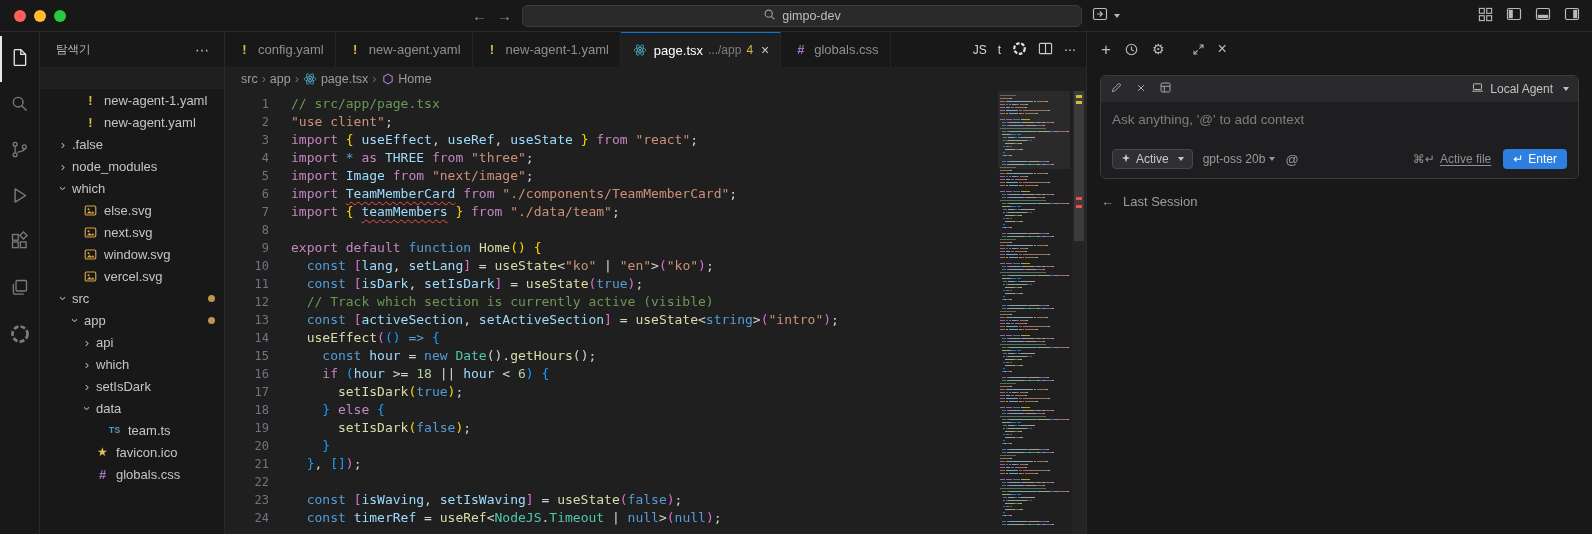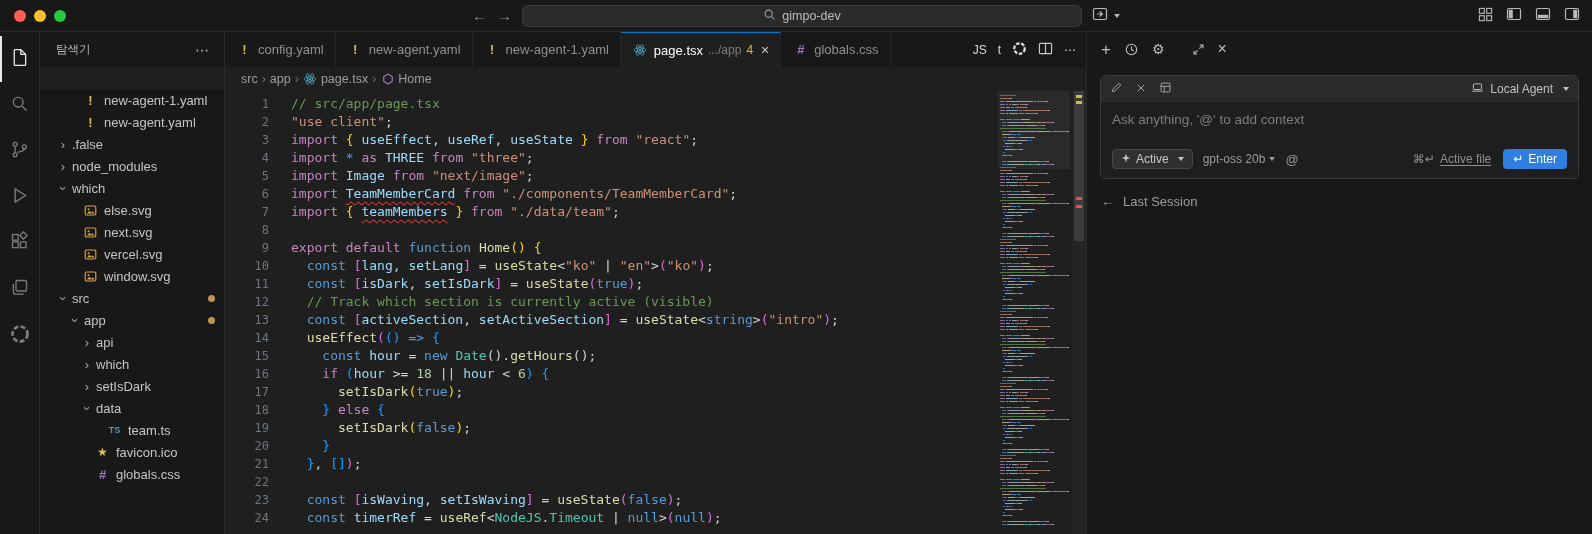--- a/index.html
+++ b/index.html
@@ -271,31 +271,31 @@
             <span class="tree-label">next.svg</span>
           </div>
           <div class="tree-row" style="padding-left: 42px;">
             <span class="fi">
               <svg width="13" height="13" viewBox="0 0 16 16">
                 <rect x="1.5" y="2.5" width="13" height="11" rx="1.5" fill="none" stroke="#d8a447" stroke-width="1.4"></rect>
                 <circle cx="5.6" cy="6.4" r="1.3" fill="#d8a447"></circle>
                 <path d="M3.5 11.8l3.2-3.4 2.4 2.4 1.9-1.9 2 2.9z" fill="#d8a447"></path>
               </svg>
             </span>
-            <span class="tree-label">vercel.svg</span>
+            <span class="tree-label">window.svg</span>
           </div>
           <div class="tree-row" style="padding-left: 42px;">
             <span class="fi">
               <svg width="13" height="13" viewBox="0 0 16 16">
                 <rect x="1.5" y="2.5" width="13" height="11" rx="1.5" fill="none" stroke="#d8a447" stroke-width="1.4"></rect>
                 <circle cx="5.6" cy="6.4" r="1.3" fill="#d8a447"></circle>
                 <path d="M3.5 11.8l3.2-3.4 2.4 2.4 1.9-1.9 2 2.9z" fill="#d8a447"></path>
               </svg>
             </span>
-            <span class="tree-label">window.svg</span>
+            <span class="tree-label">vercel.svg</span>
           </div>
           <div class="tree-row" style="padding-left: 16px;">
             <span class="chev open">›</span>
             <span class="tree-label">src</span>
             <span class="mod-dot"></span>
           </div>
           <div class="tree-row" style="padding-left: 28px;">
             <span class="chev open">›</span>
             <span class="tree-label">app</span>
             <span class="mod-dot"></span>

